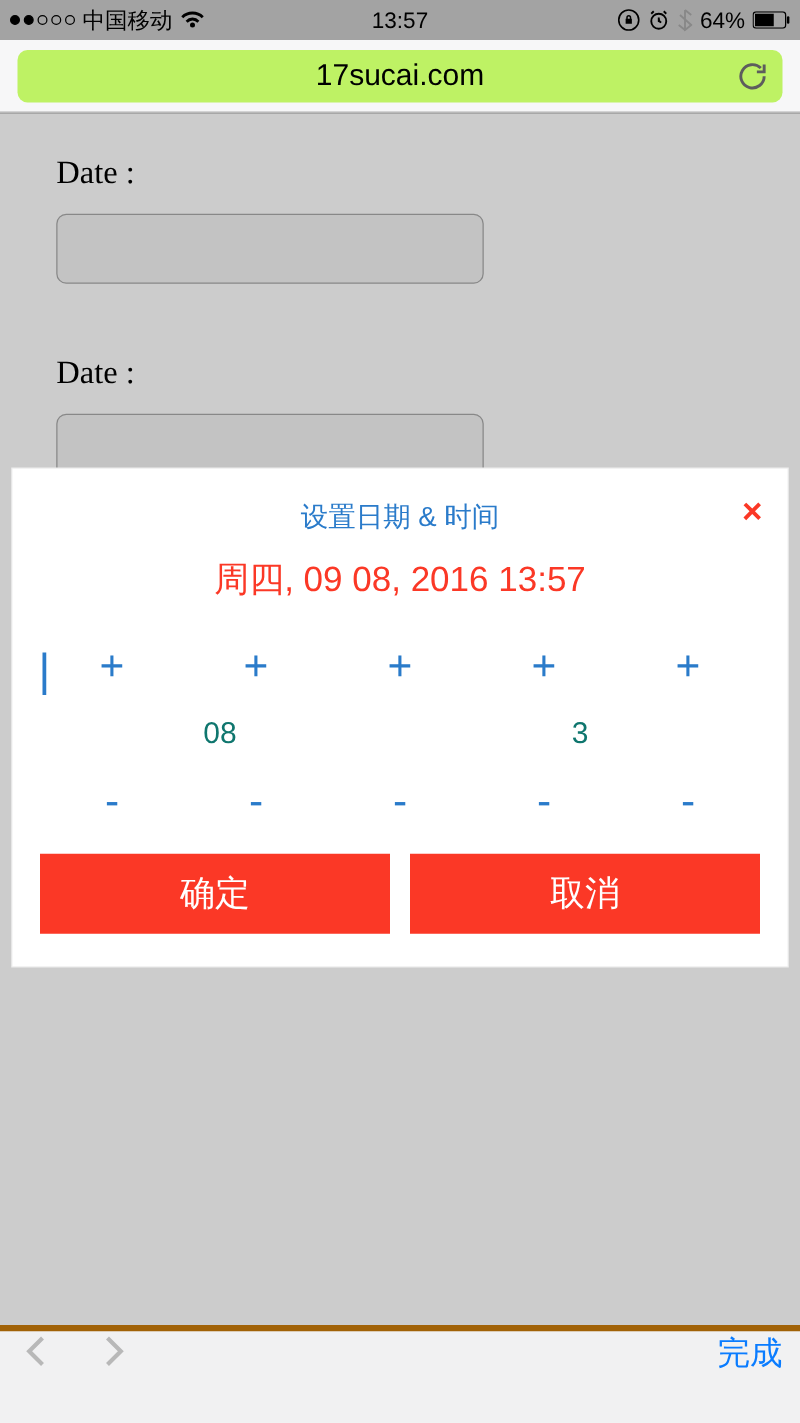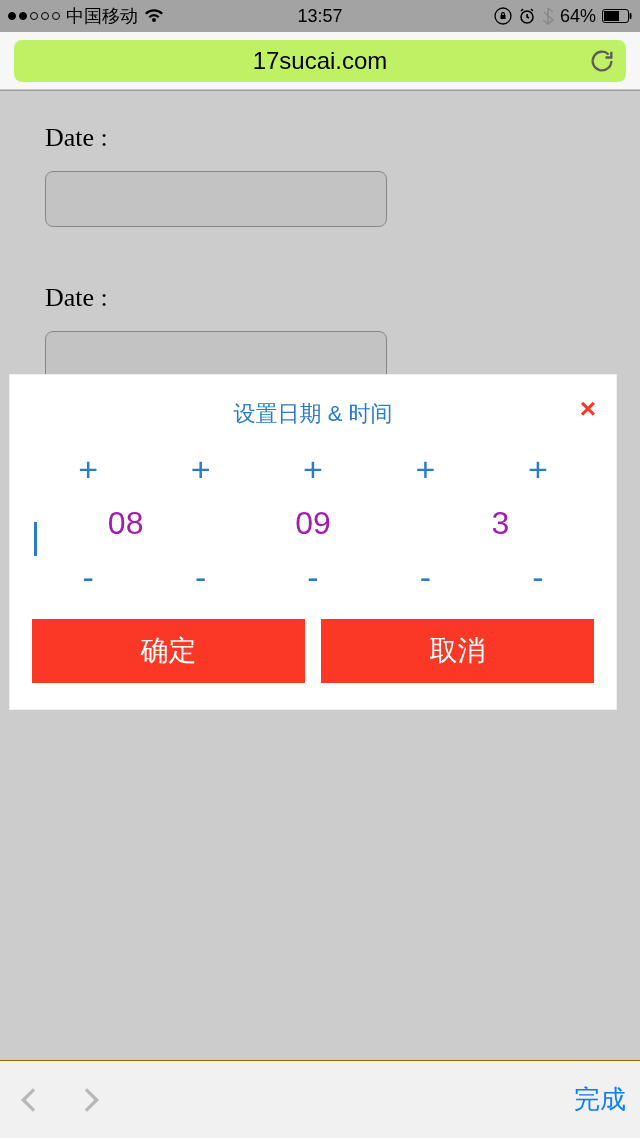--- a/index.html
+++ b/index.html
@@ -33,37 +33,37 @@
       background: #cccccc; height: 970px; padding: 32px 45px; position: relative;
       border-top: 1px solid #9b9b9b;
     }
     .field-label { font-size: 26px; font-family: Georgia, serif; color: #000; margin-bottom: 18px; display:block; }
     .field-input {
       width: 342px; height: 56px; border: 1px solid #888; border-radius: 8px;
       background: #c3c3c3; margin-bottom: 56px; display: block;
     }
 
     .modal {
-      position: absolute; left: 10px; right: 24px; top: 375px; background: #fff;
+      position: absolute; left: 10px; right: 10px; top: 375px; background: #fff;
       padding: 24px 22px 26px; box-shadow: 0 0 0 1px #eee;
     }
     .modal-title { text-align: center; font-size: 22px; color: #2a7bca; margin-bottom: 16px; position:relative; }
     .close-x { position:absolute; right:-2px; top:-6px; color:#fb3826; font-size:28px; font-weight:700; }
     .modal-date { text-align: center; font-size: 28px; color: #fb3826; margin-bottom: 26px; }
     .picker-row { display: flex; }
     .picker-col { flex: 1; text-align: center; }
     .picker-btn { font-size: 34px; color: #2a7bca; font-weight: 400; height: 48px; line-height: 48px; cursor:pointer; }
-    .picker-val { font-size: 32px; color: #a21caf; height: 60px; line-height: 60px; }
+    .picker-val { font-size: 24px; color: #0f766e; height: 60px; line-height: 60px; }
     .cursor-hint { position:absolute; left:34px; top:522px; width:3px; height:34px; background:#2a7bca; }
     .modal-actions { display: flex; gap: 16px; margin-top: 18px; }
     .modal-btn { flex:1; height:64px; background:#fb3826; color:#fff; font-size:28px; display:flex; align-items:center; justify-content:center; cursor:pointer; }
 
     .bottom-bar {
       position: absolute; left:0; right:0; bottom:0; height:78px; background:#f1f1f2;
-      border-top:1px solid #a16207; display:flex; align-items:center; padding:0 14px;
+      border-top:5px solid #a16207; display:flex; padding:0 14px;
       justify-content:space-between;
     }
     .nav-arrows { display:flex; gap:28px; }
     .nav-arrow { width:32px; height:32px; color:#b8b8b8; }
     .done-btn { color:#0a7cff; font-size:26px; }
   </style>
 </head>
 <body>
 
 <div class="status-bar">
@@ -116,43 +116,41 @@
   <input class="field-input" value="" style="">
   <span class="field-label">Date :</span>
   <input class="field-input" value="" style="">
 </div>
 
 <div class="modal">
   <div class="modal-title">
     <span>设置日期 &amp; 时间</span>
     <span class="close-x">×</span>
   </div>
+  <div class="modal-date">周四, 09 08, 2016 13:57</div>
   <div class="picker-row">
     <div class="picker-col">
         <div class="picker-btn">+</div>
       </div>
     <div class="picker-col">
         <div class="picker-btn">+</div>
       </div>
     <div class="picker-col">
         <div class="picker-btn">+</div>
       </div>
     <div class="picker-col">
         <div class="picker-btn">+</div>
       </div>
     <div class="picker-col">
         <div class="picker-btn">+</div>
       </div>
   </div>
   <div class="picker-row">
     <div class="picker-col">
         <div class="picker-val">08</div>
-      </div>
-    <div class="picker-col">
-        <div class="picker-val">09</div>
       </div>
     <div class="picker-col">
         <div class="picker-val">3</div>
       </div>
   </div>
   <div class="picker-row">
     <div class="picker-col">
         <div class="picker-btn">-</div>
       </div>
     <div class="picker-col">

